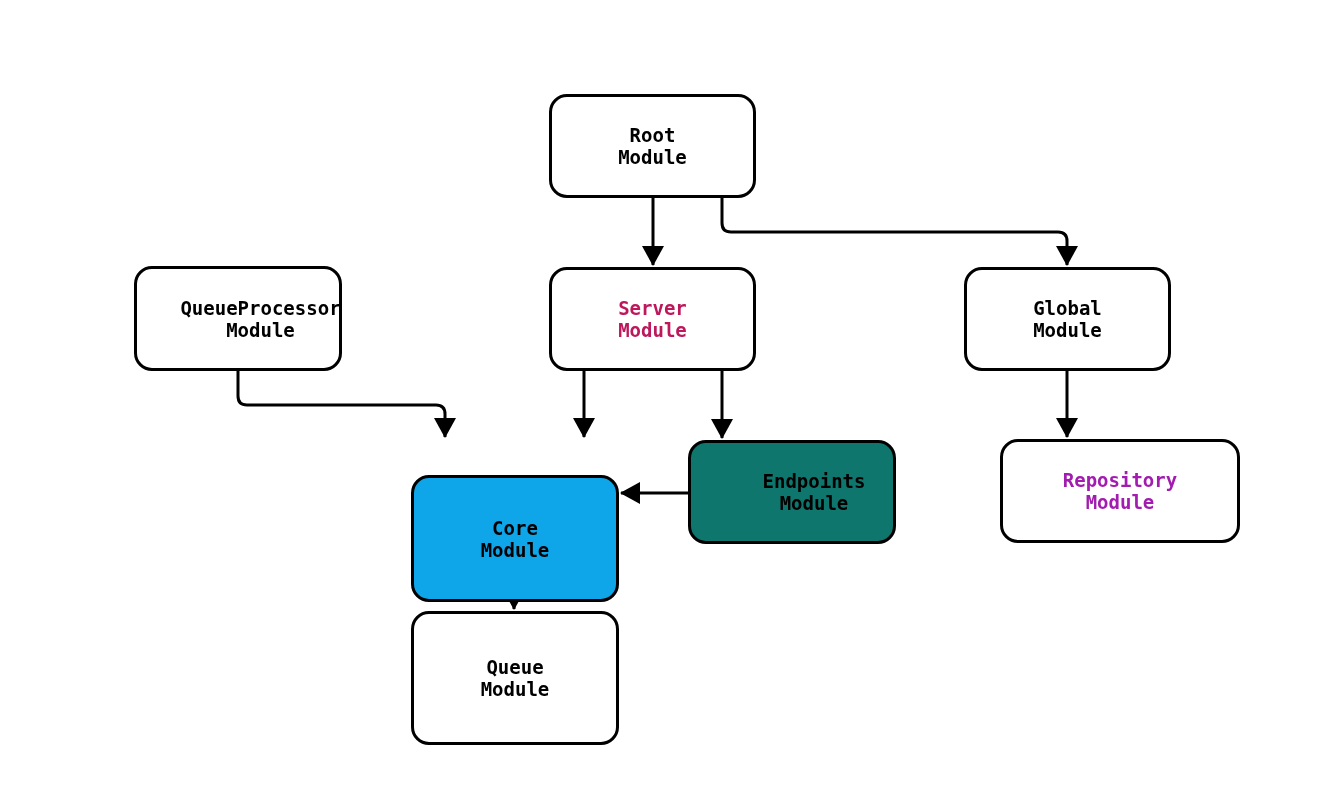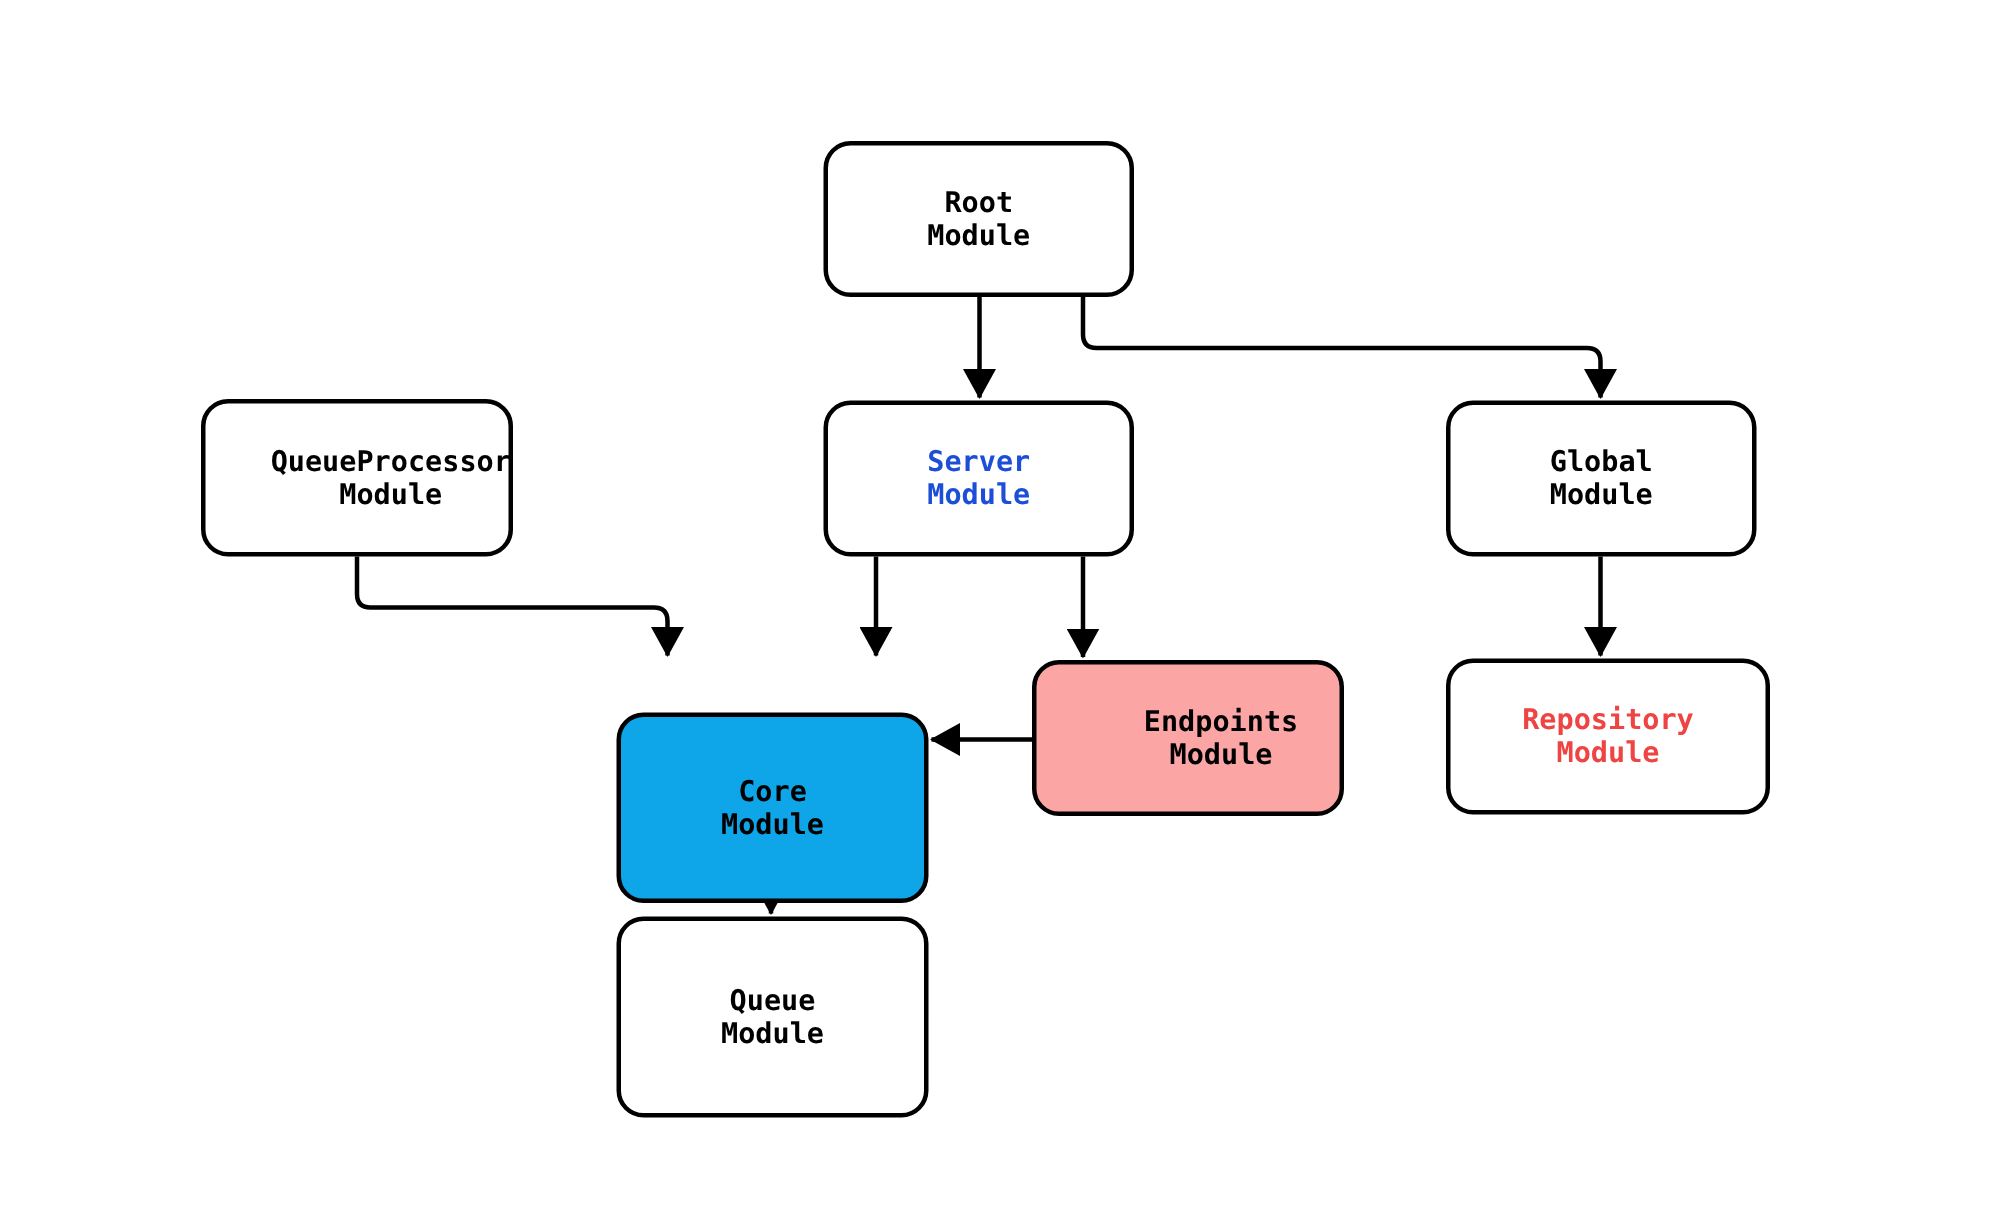--- a/index.html
+++ b/index.html
@@ -62,37 +62,37 @@
   </svg>
   <div id="nodes">
       <div class="node" style="left: 549px; top: 94px; width: 207px; height: 104px; background: rgb(255, 255, 255); border-color: rgb(0, 0, 0); color: rgb(0, 0, 0);">
         <div>Root</div>
         <div>Module</div>
       </div>
       <div class="node" style="left: 134px; top: 266px; width: 208px; height: 105px; background: rgb(255, 255, 255); border-color: rgb(0, 0, 0); color: rgb(0, 0, 0); padding-left: 45px;">
         <div>QueueProcessor</div>
         <div>Module</div>
       </div>
-      <div class="node" style="left: 549px; top: 267px; width: 207px; height: 104px; background: rgb(255, 255, 255); border-color: rgb(0, 0, 0); color: #1d4ed8;">
+      <div class="node" style="left: 549px; top: 267px; width: 207px; height: 104px; background: rgb(255, 255, 255); border-color: rgb(0, 0, 0); color: #be185d;">
         <div>Server</div>
         <div>Module</div>
       </div>
       <div class="node" style="left: 964px; top: 267px; width: 207px; height: 104px; background: rgb(255, 255, 255); border-color: rgb(0, 0, 0); color: rgb(0, 0, 0);">
         <div>Global</div>
         <div>Module</div>
       </div>
       <div class="node" style="left: 411px; top: 439px; width: 208px; height: 127px; background: #0ea5e9; border-color: rgb(0, 0, 0); color: rgb(0, 0, 0); margin-top: 36px;">
         <div>Core</div>
         <div>Module</div>
       </div>
-      <div class="node" style="left: 688px; top: 440px; width: 208px; height: 104px; background: #fca5a5; border-color: rgb(0, 0, 0); color: rgb(0, 0, 0); padding-left: 44px;">
+      <div class="node" style="left: 688px; top: 440px; width: 208px; height: 104px; background: #0f766e; border-color: rgb(0, 0, 0); color: rgb(0, 0, 0); padding-left: 44px;">
         <div>Endpoints</div>
         <div>Module</div>
       </div>
-      <div class="node" style="left: 964px; top: 439px; width: 216px; height: 104px; background: rgb(255, 255, 255); border-color: rgb(0, 0, 0); color: #ef4444;">
+      <div class="node" style="left: 1000px; top: 439px; width: 240px; height: 104px; background: rgb(255, 255, 255); border-color: rgb(0, 0, 0); color: #a21caf;">
         <div>Repository</div>
         <div>Module</div>
       </div>
       <div class="node" style="left: 411px; top: 611px; width: 208px; height: 134px; background: rgb(255, 255, 255); border-color: rgb(0, 0, 0); color: rgb(0, 0, 0);">
         <div>Queue</div>
         <div>Module</div>
       </div>
     </div>
 </div>
 

